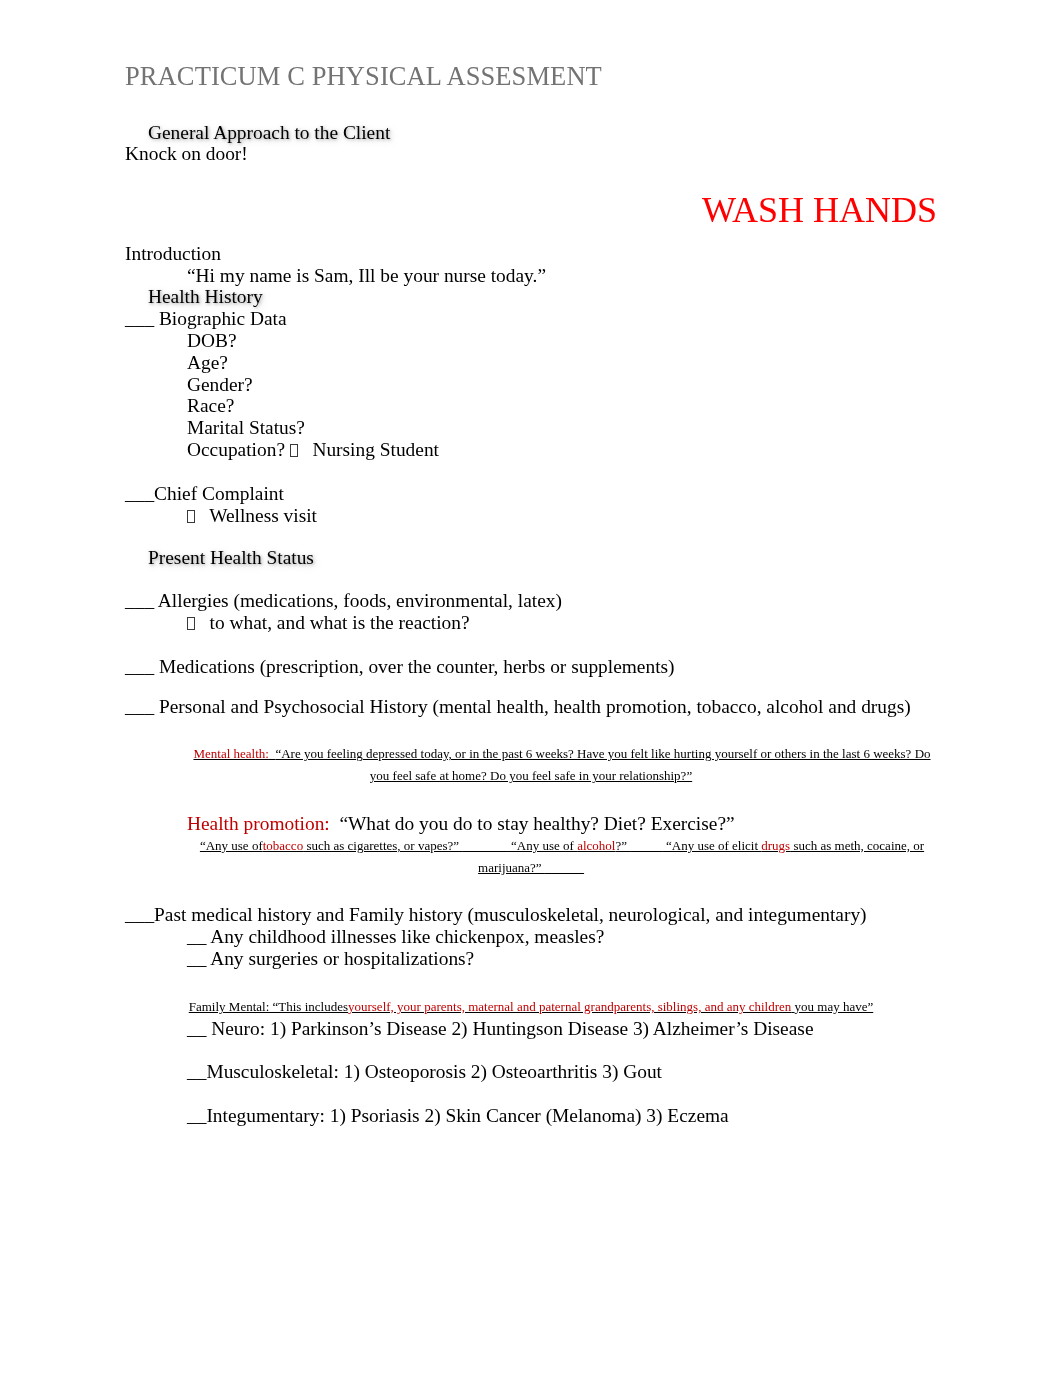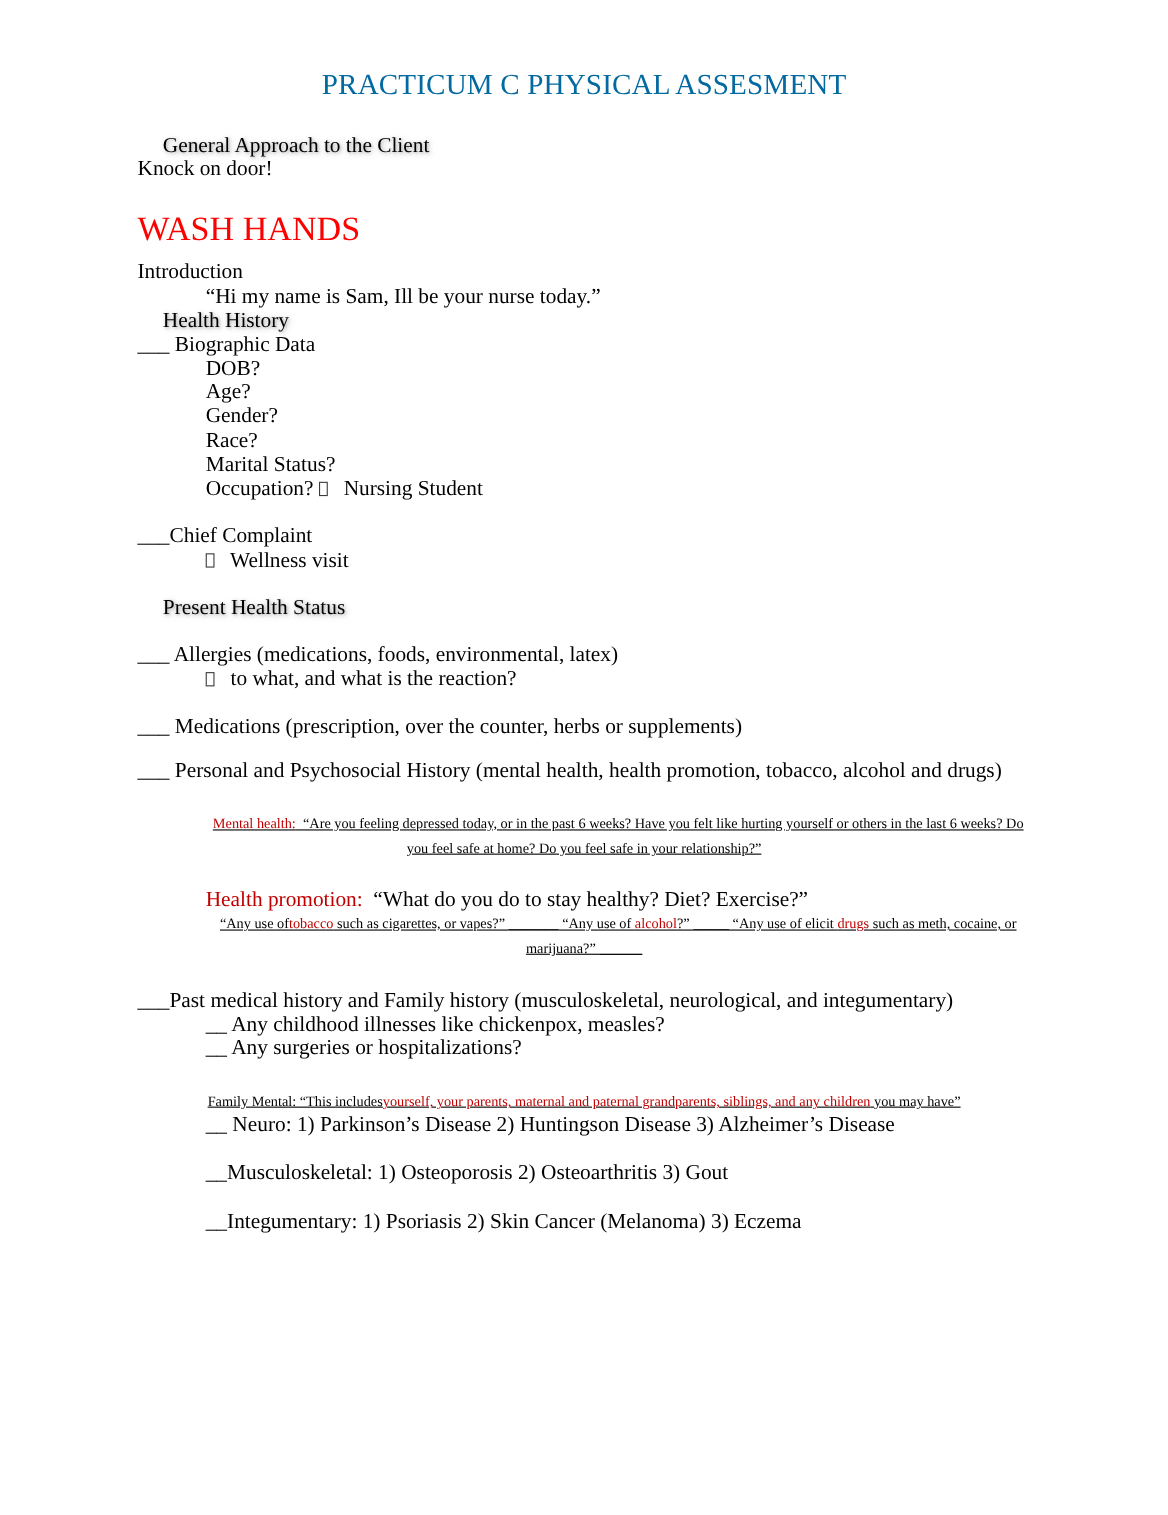--- a/index.html
+++ b/index.html
@@ -20,28 +20,27 @@
     width: 1062px;
     height: 1377px;
     background: #ffffff;
     box-sizing: border-box;
     padding: 0 125px;
     overflow: hidden;
   }
 
   
   .doc-title {
-    text-align: center;
     font-size: 26.5px;
     line-height: 1.12;
     letter-spacing: 0.1px;
     margin: 0;
     padding-top: 62px;
     font-weight: normal;
-    color: #0369a1;
+    color: #737373;
   }
 
   
   .line {
     font-size: 19.4px;
     line-height: 21.8px;
     white-space: pre-wrap;
     color: #000;
   }
 
@@ -54,22 +53,22 @@
   }
   .sp-12 { height: 12px; }
   .sp-18 { height: 18px; }
   .sp-21 { height: 21px; }
   .sp-22 { height: 22px; }
   .sp-26 { height: 26px; }
   .sp-30 { height: 30px; }
 
   
   .wash-hands {
-    text-align: left;
-    font-size: 31px;
+    text-align: right;
+    font-size: 36px;
     line-height: 1.1;
     color: #ff0000;
     margin: 0;
     font-weight: normal;
   }
 
   
   .ind-1 { padding-left: 62px; }
 
   

